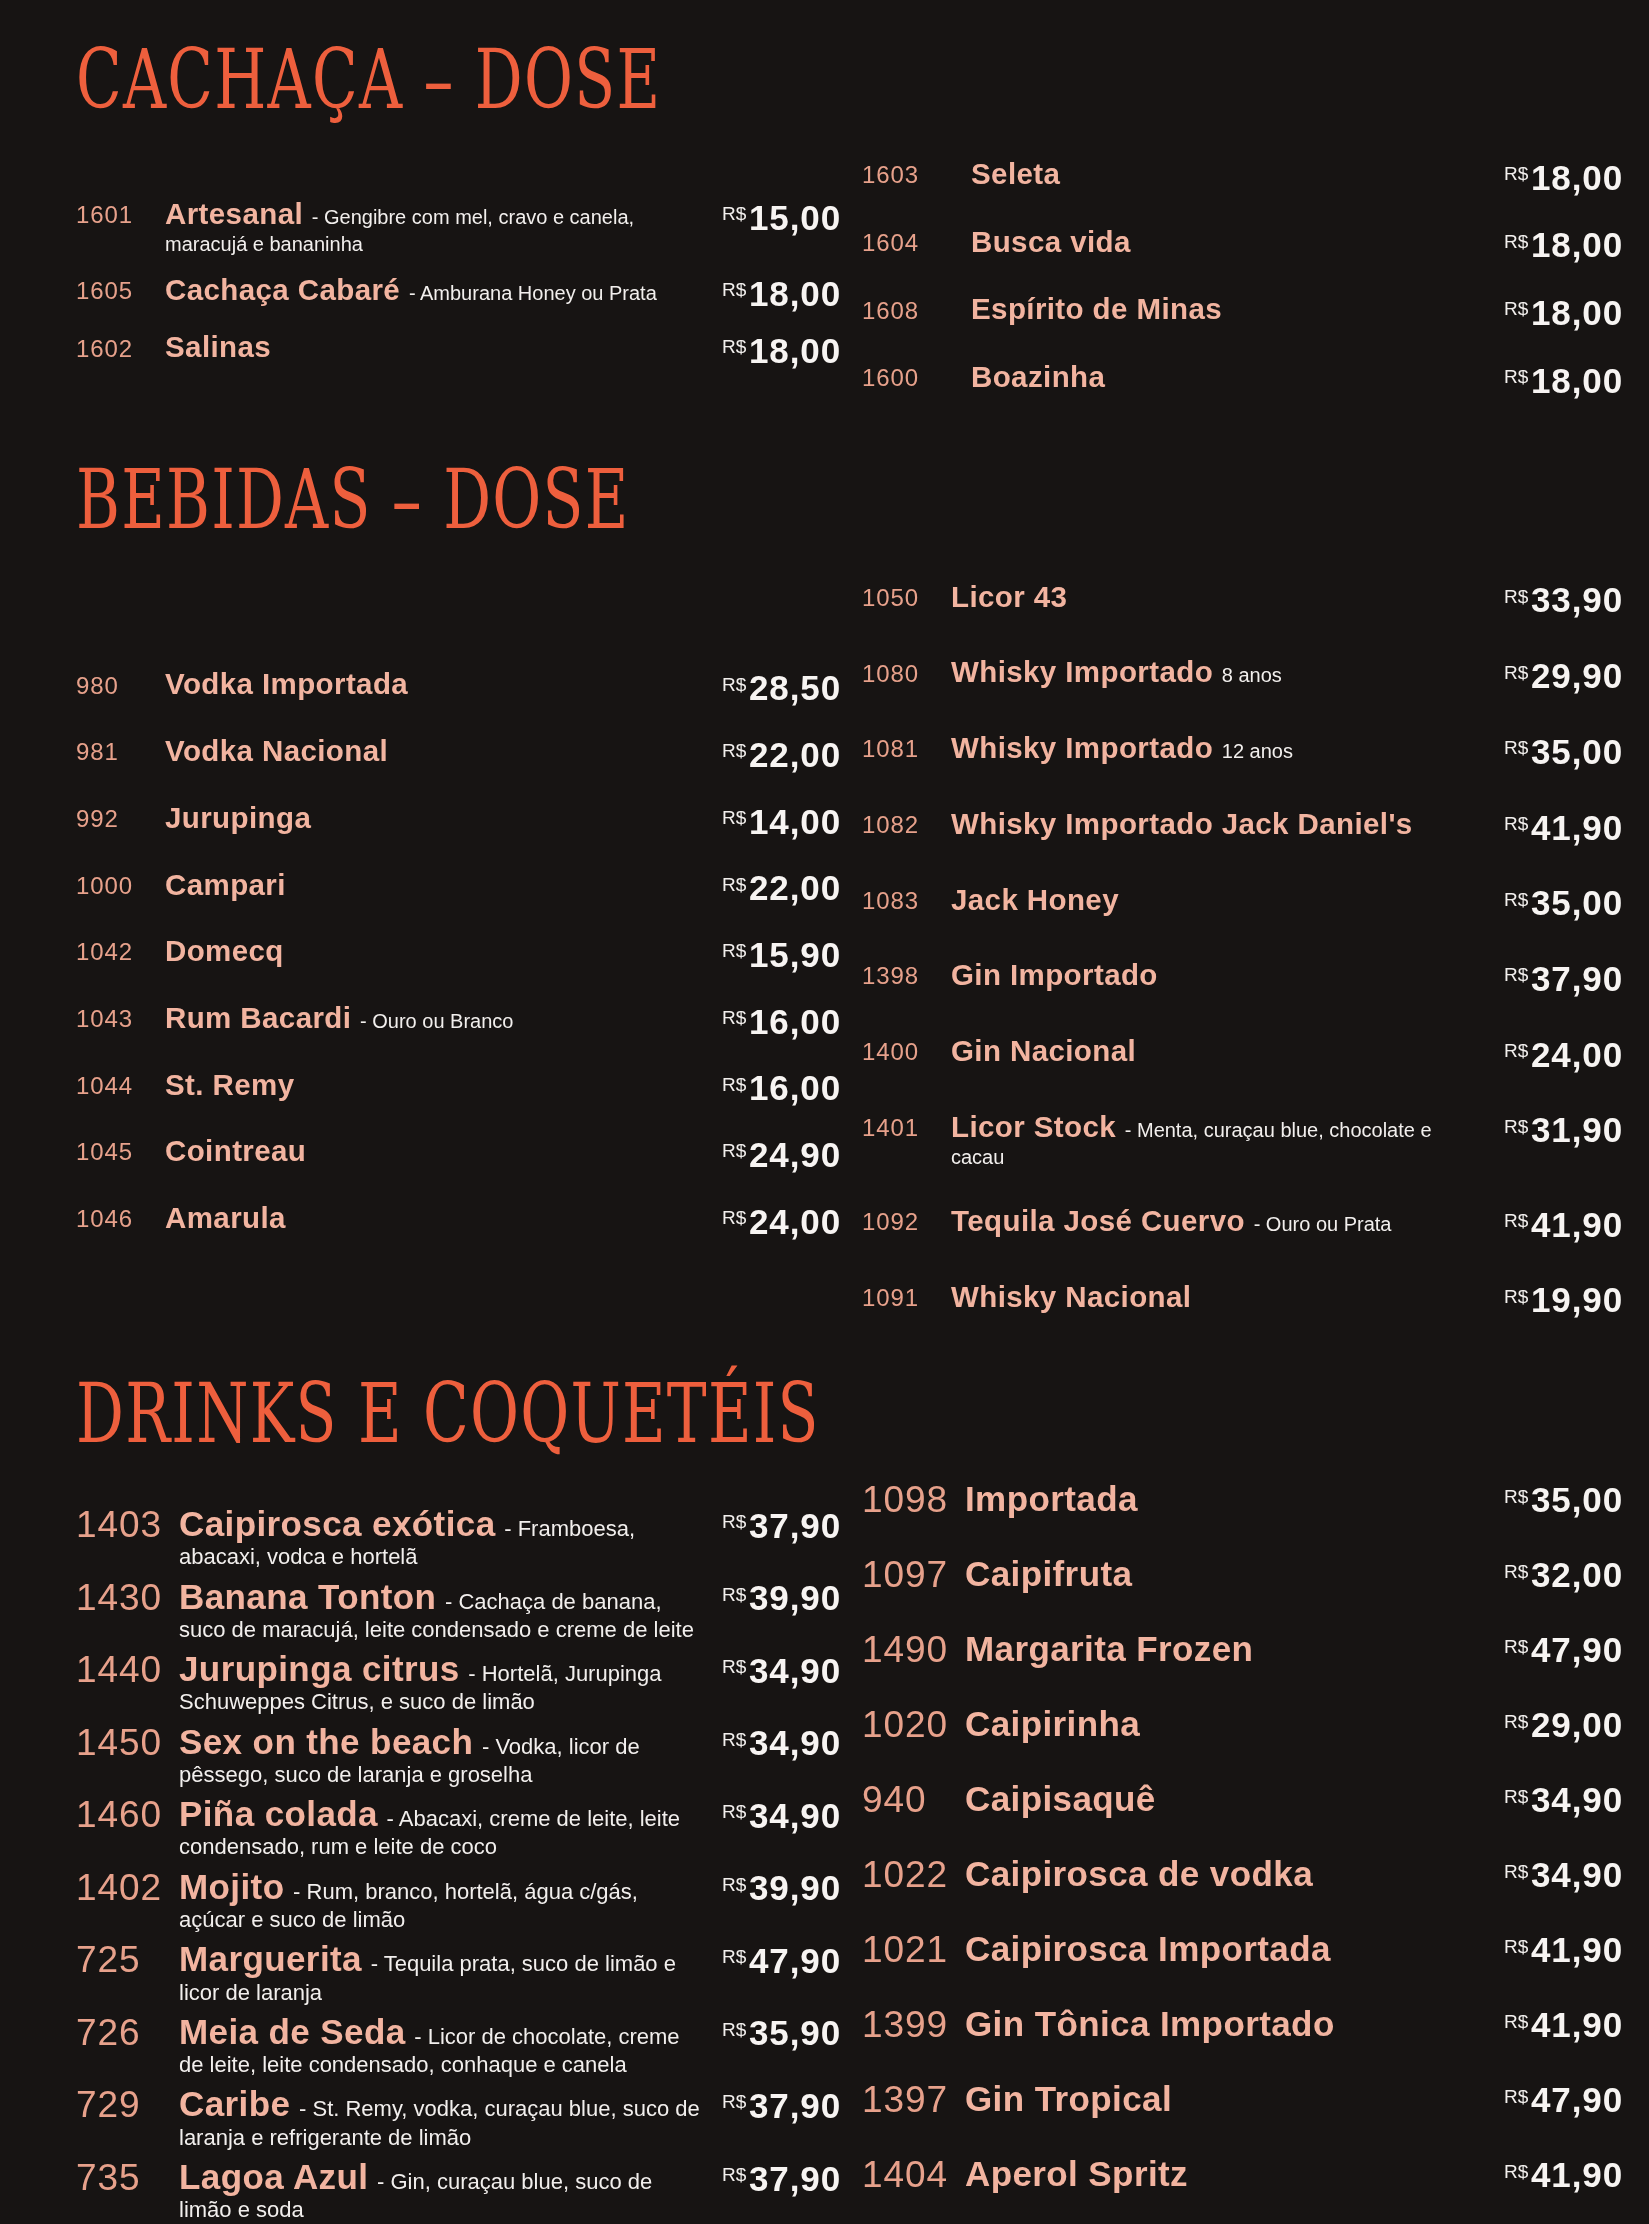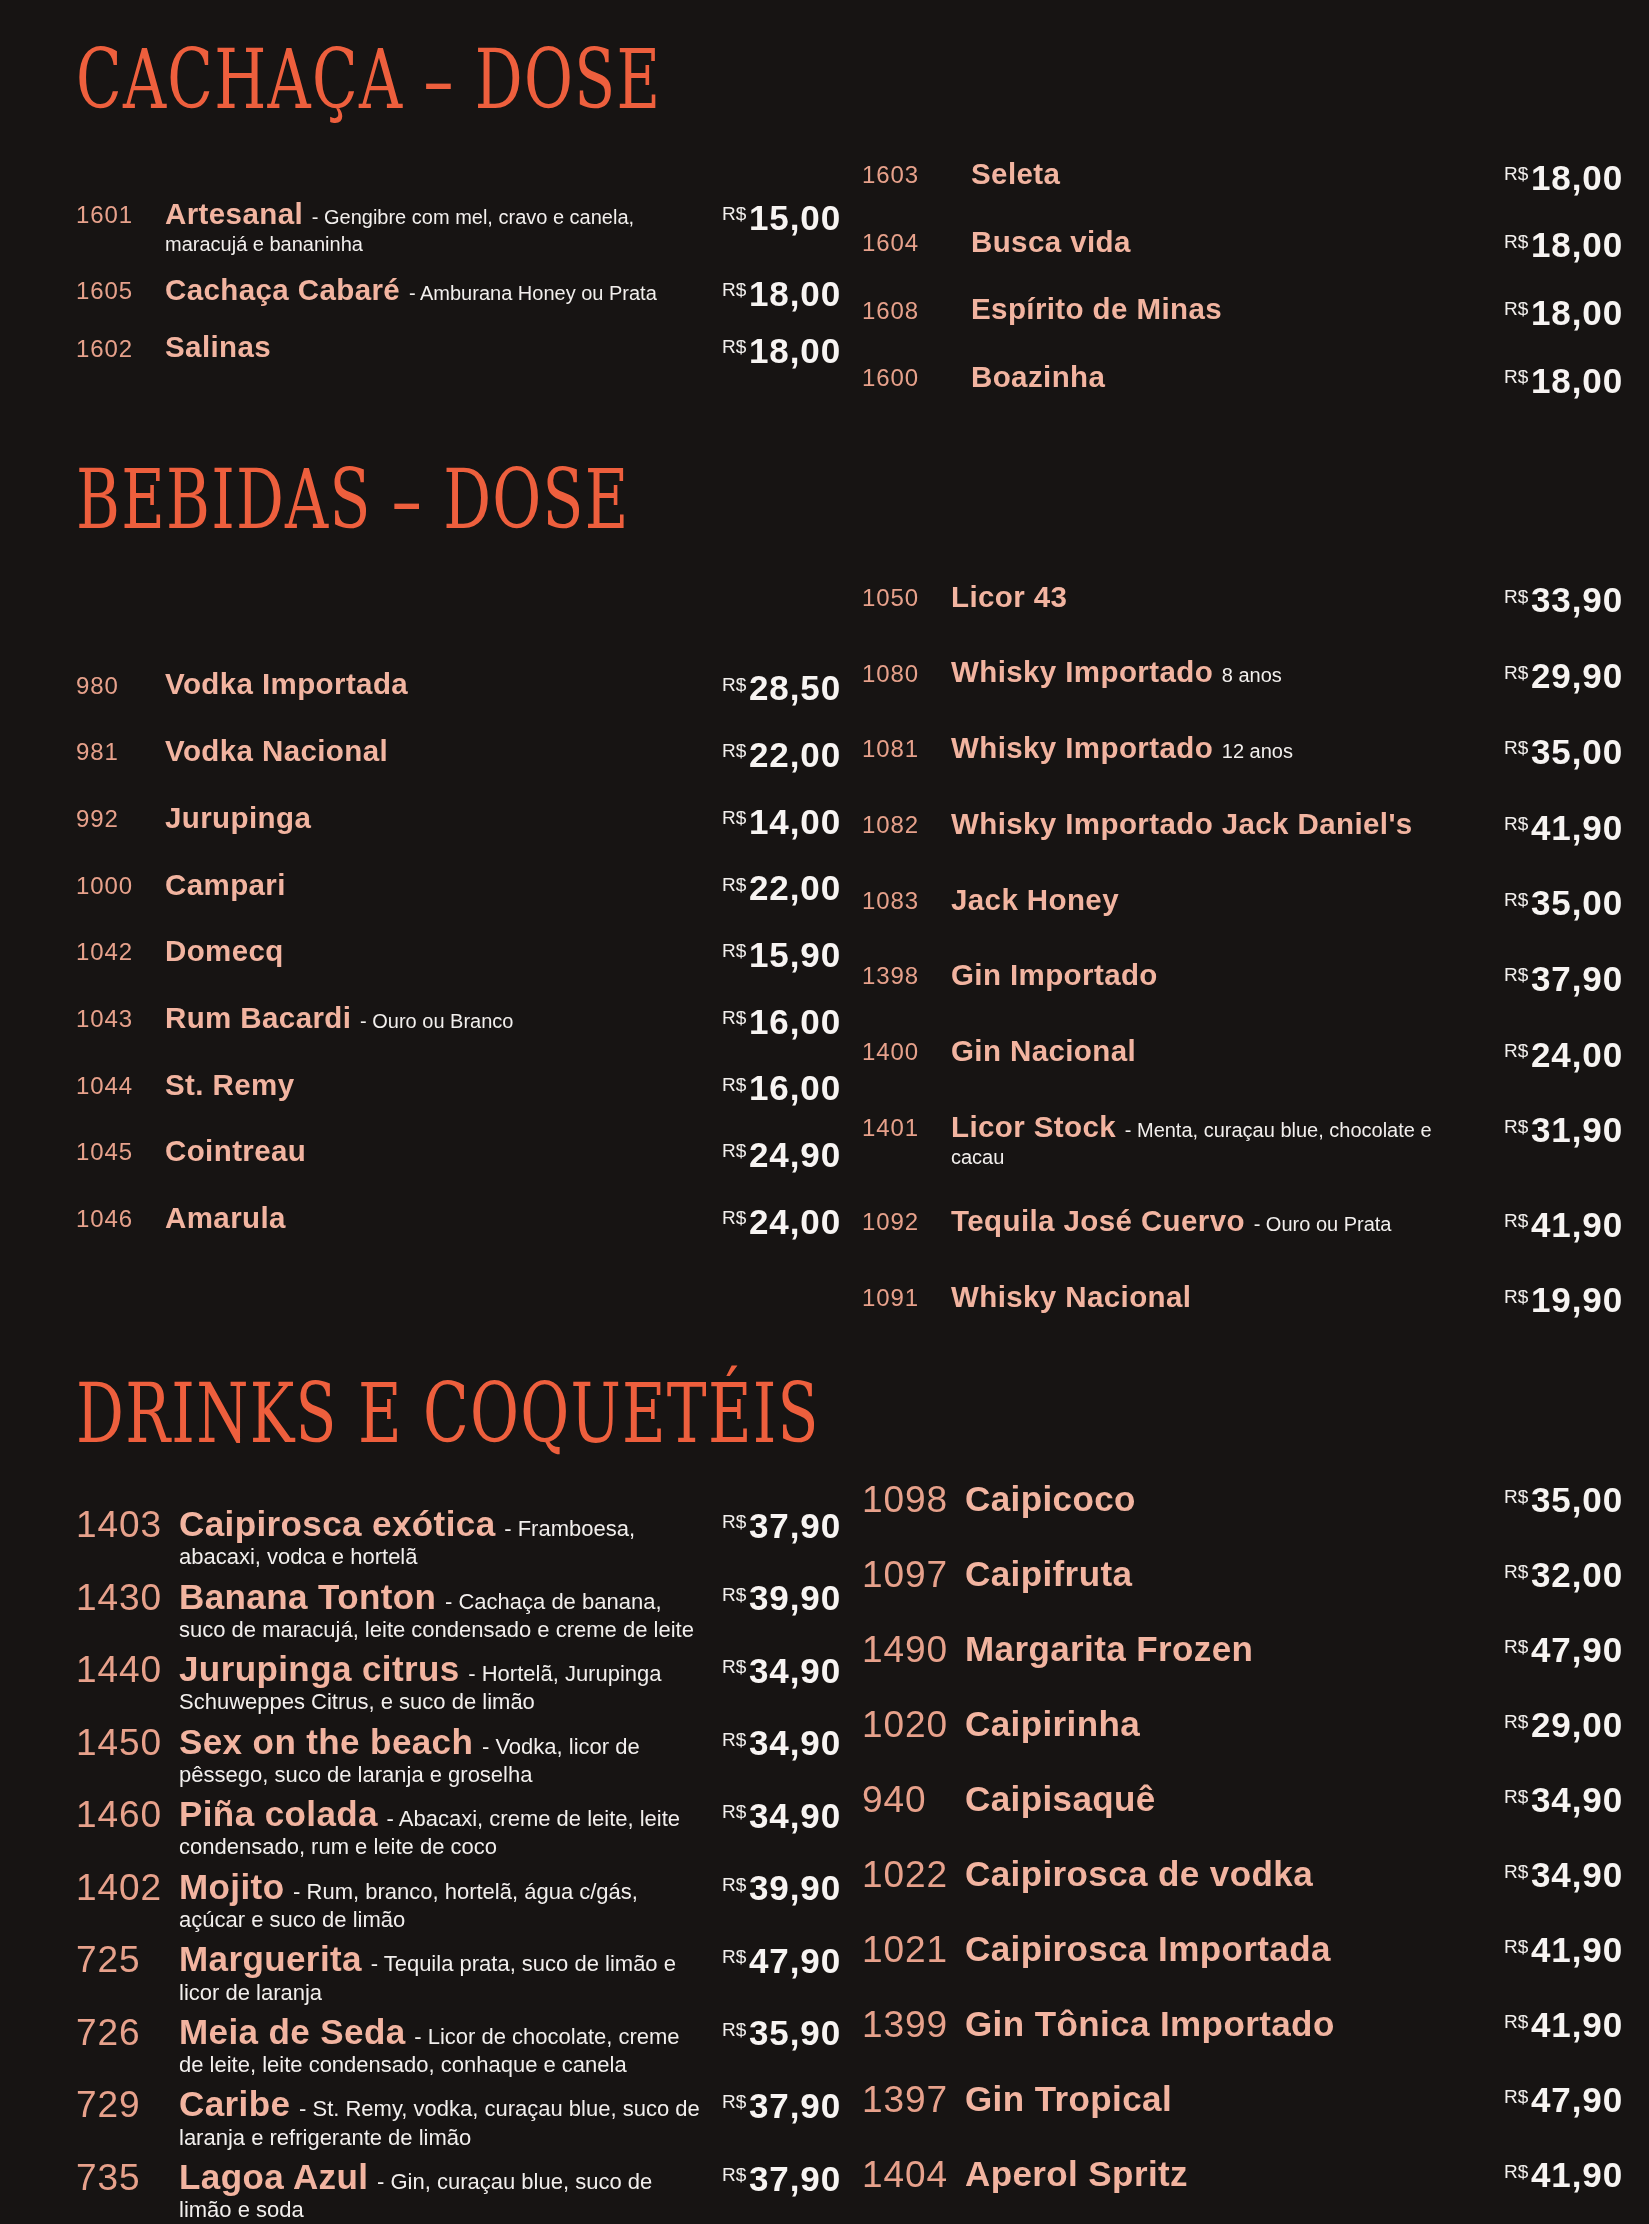--- a/index.html
+++ b/index.html
@@ -267,21 +267,21 @@
   </div>
           <div class="row">
     <span class="code">1096</span>
     <span class="body"><span class="name">Espanhola</span></span>
     <span class="price"><span class="rs">R$</span><span class="amt">31,90</span></span>
   </div>
         </div>
       <div class="col right">
           <div class="row">
     <span class="code">1098</span>
-    <span class="body"><span class="name">Caipicoco</span></span>
+    <span class="body"><span class="name">Importada</span></span>
     <span class="price"><span class="rs">R$</span><span class="amt">35,00</span></span>
   </div>
           <div class="row">
     <span class="code">1097</span>
     <span class="body"><span class="name">Caipifruta</span></span>
     <span class="price"><span class="rs">R$</span><span class="amt">32,00</span></span>
   </div>
           <div class="row">
     <span class="code">1490</span>
     <span class="body"><span class="name">Margarita Frozen</span></span>

